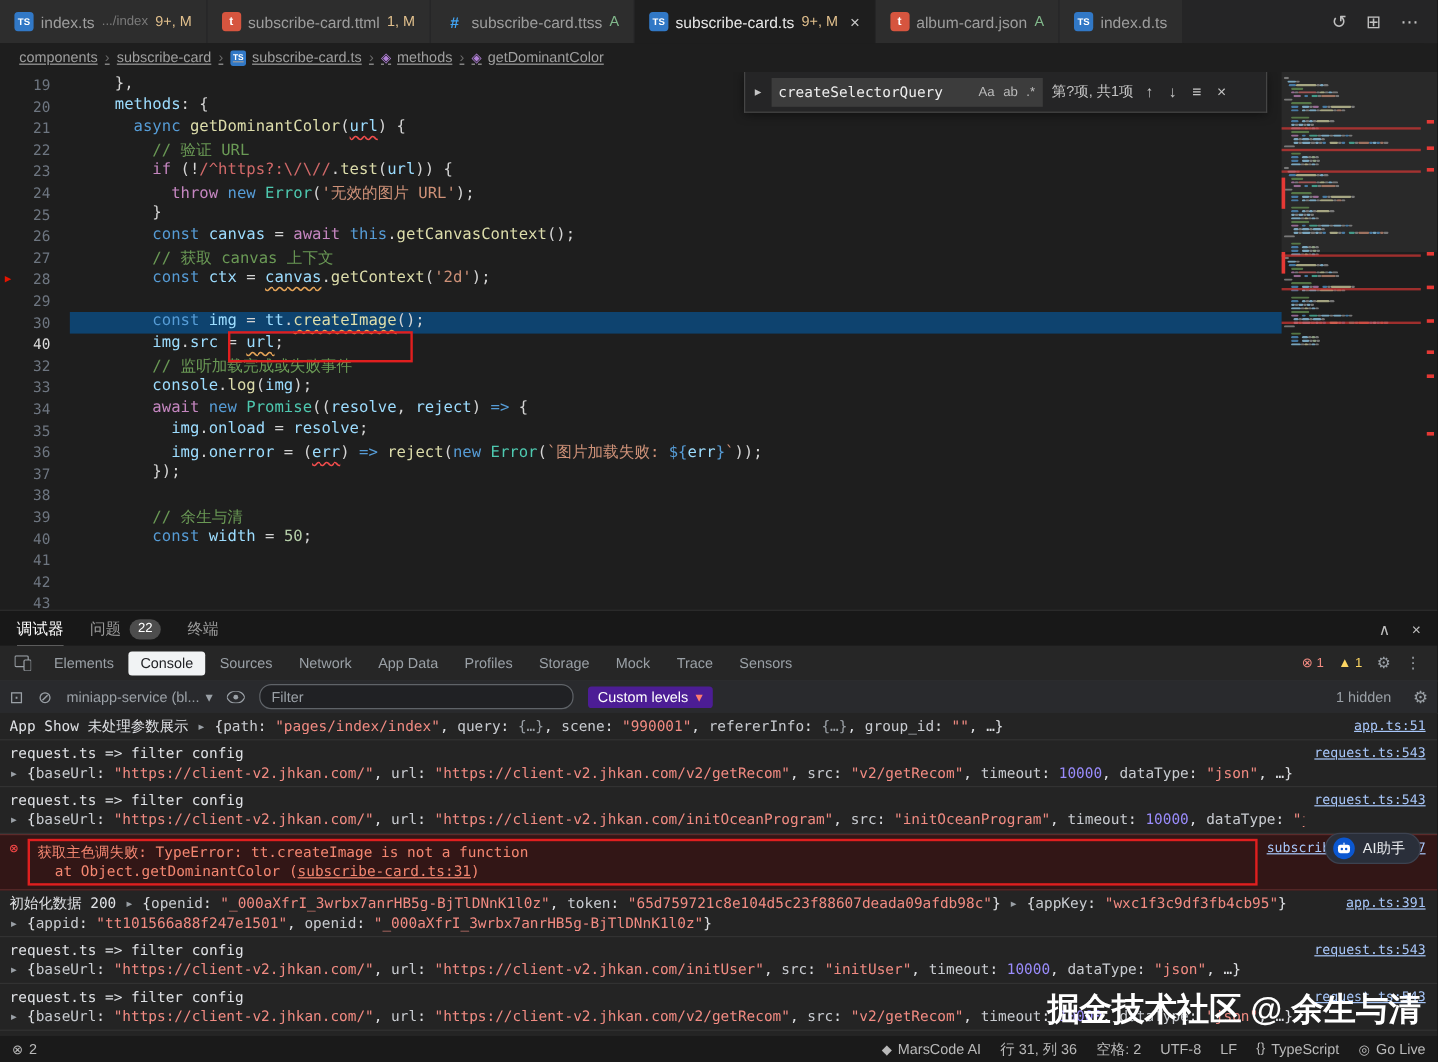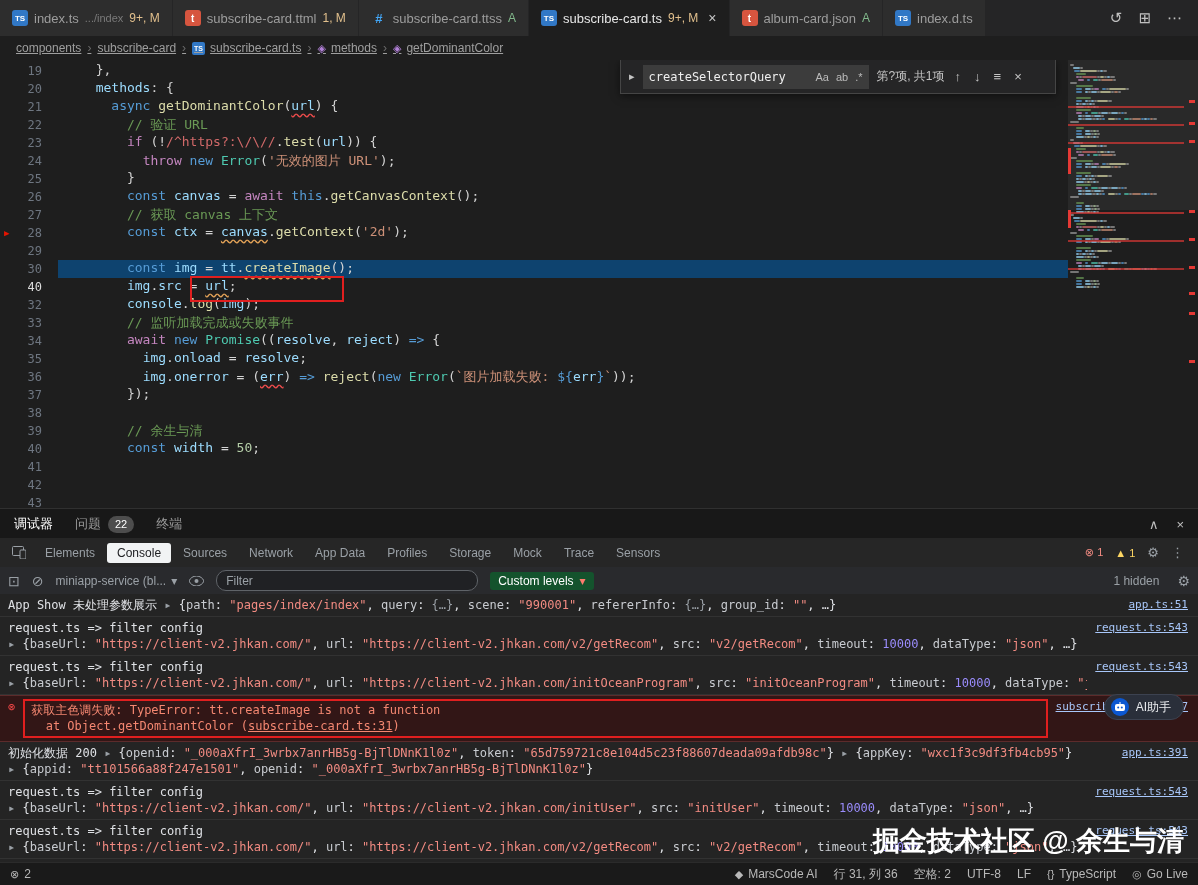--- a/index.html
+++ b/index.html
@@ -82,21 +82,21 @@
   .dev-right{margin-left:auto;display:flex;gap:12px;align-items:center;padding-right:10px;}
   .bdg-err{color:#f28b82;font-size:11px;}
   .bdg-warn{color:#fdd663;font-size:11px;}
   .dev-right .ic{color:#9aa0a6;cursor:pointer;font-size:13px;}
 
   
   .contoolbar{position:absolute;top:567px;left:0;right:0;height:27px;background:#292a2d;border-bottom:1px solid #3a3a3a;display:flex;align-items:center;gap:12px;padding:0 8px;font-size:12px;color:#9aa0a6;}
   .ct-icon{font-size:14px;cursor:pointer;color:#9aa0a6;display:flex;align-items:center;}
   .ct-dd{display:flex;align-items:center;gap:5px;cursor:pointer;white-space:nowrap;}
   .filter-input{width:242px;height:19px;background:#202124;border:1px solid #5f6368;border-radius:10px;color:#9aa0a6;padding:0 9px;font-size:12px;display:flex;align-items:center;cursor:text;}
-  .levels{background:#14532d;color:#ffffff;border-radius:3px;padding:2px 8px;display:flex;gap:6px;align-items:center;cursor:pointer;}
+  .levels{background:#4c1d95;color:#ffffff;border-radius:3px;padding:2px 8px;display:flex;gap:6px;align-items:center;cursor:pointer;}
   .levels .caret{color:#ff7b6e;}
   .hidden-count{margin-left:auto;color:#9aa0a6;padding-right:6px;}
 
   
   .console{position:absolute;top:594px;left:0;right:0;bottom:22px;background:#242424;font:12px "DejaVu Sans Mono",monospace;overflow:hidden;}
   .crow{display:flex;align-items:flex-start;padding:3px 10px 3px 8px;border-bottom:1px solid #323232;gap:8px;}
   .crow .content{flex:1;min-width:0;}
   .cline{line-height:16px;white-space:pre;overflow:hidden;}
   .srclink{color:#a8c7fa;text-decoration:underline;white-space:nowrap;font-size:11px;cursor:pointer;margin-top:1px;}
   .crow.error{background:#321616;border-top:1px solid #5c2b2b;border-bottom:1px solid #5c2b2b;color:#f48771;}
@@ -224,22 +224,22 @@
         <div class="code-line"><span class="t-pun">      </span><span class="t-cm">// 验证 URL</span></div>
         <div class="code-line"><span class="t-pun">      </span><span class="t-ctl">if</span><span class="t-pun"> (!</span><span class="t-rgx">/^https?:\/\//</span><span class="t-pun">.</span><span class="t-fn">test</span><span class="t-pun">(</span><span class="t-var">url</span><span class="t-pun">)) {</span></div>
         <div class="code-line"><span class="t-pun">        </span><span class="t-ctl">throw</span><span class="t-pun"> </span><span class="t-kw">new</span><span class="t-pun"> </span><span class="t-cls">Error</span><span class="t-pun">(</span><span class="t-str">'无效的图片 URL'</span><span class="t-pun">);</span></div>
         <div class="code-line"><span class="t-pun">      }</span></div>
         <div class="code-line"><span class="t-pun">      </span><span class="t-kw">const</span><span class="t-pun"> </span><span class="t-var">canvas</span><span class="t-pun"> = </span><span class="t-ctl">await</span><span class="t-pun"> </span><span class="t-kw">this</span><span class="t-pun">.</span><span class="t-fn">getCanvasContext</span><span class="t-pun">();</span></div>
         <div class="code-line"><span class="t-pun">      </span><span class="t-cm">// 获取 canvas 上下文</span></div>
         <div class="code-line"><span class="t-pun">      </span><span class="t-kw">const</span><span class="t-pun"> </span><span class="t-var">ctx</span><span class="t-pun"> = </span><span class="t-var sq-o">canvas</span><span class="t-pun">.</span><span class="t-fn">getContext</span><span class="t-pun">(</span><span class="t-str">'2d'</span><span class="t-pun">);</span></div>
         <div class="code-line"></div>
         <div class="code-line cur"><span class="t-pun">      </span><span class="t-kw">const</span><span class="t-pun"> </span><span class="t-var">img</span><span class="t-pun"> = </span><span class="t-var">tt</span><span class="t-pun">.</span><span class="t-fn sq-o">createImage</span><span class="t-pun">();</span></div>
         <div class="code-line"><span class="t-pun">      </span><span class="t-var">img</span><span class="t-pun">.</span><span class="t-var">src</span><span class="t-pun"> = </span><span class="t-var sq-o">url</span><span class="t-pun">;</span></div>
+        <div class="code-line"><span class="t-pun">      </span><span class="t-cm">// 监听加载完成或失败事件</span></div>
         <div class="code-line"><span class="t-pun">      </span><span class="t-var">console</span><span class="t-pun">.</span><span class="t-fn">log</span><span class="t-pun">(</span><span class="t-var">img</span><span class="t-pun">);</span></div>
-        <div class="code-line"><span class="t-pun">      </span><span class="t-cm">// 监听加载完成或失败事件</span></div>
         <div class="code-line"><span class="t-pun">      </span><span class="t-ctl">await</span><span class="t-pun"> </span><span class="t-kw">new</span><span class="t-pun"> </span><span class="t-cls">Promise</span><span class="t-pun">((</span><span class="t-var">resolve</span><span class="t-pun">, </span><span class="t-var">reject</span><span class="t-pun">) </span><span class="t-kw">=&gt;</span><span class="t-pun"> {</span></div>
         <div class="code-line"><span class="t-pun">        </span><span class="t-var">img</span><span class="t-pun">.</span><span class="t-var">onload</span><span class="t-pun"> = </span><span class="t-var">resolve</span><span class="t-pun">;</span></div>
         <div class="code-line"><span class="t-pun">        </span><span class="t-var">img</span><span class="t-pun">.</span><span class="t-var">onerror</span><span class="t-pun"> = (</span><span class="t-var sq-r">err</span><span class="t-pun">) </span><span class="t-kw">=&gt;</span><span class="t-pun"> </span><span class="t-fn">reject</span><span class="t-pun">(</span><span class="t-kw">new</span><span class="t-pun"> </span><span class="t-cls">Error</span><span class="t-pun">(</span><span class="t-str">`图片加载失败: </span><span class="t-kw">${</span><span class="t-var">err</span><span class="t-kw">}</span><span class="t-str">`</span><span class="t-pun">));</span></div>
         <div class="code-line"><span class="t-pun">      });</span></div>
         <div class="code-line"></div>
         <div class="code-line"><span class="t-pun">      </span><span class="t-cm">// 余生与清</span></div>
         <div class="code-line"><span class="t-pun">      </span><span class="t-kw">const</span><span class="t-pun"> </span><span class="t-var">width</span><span class="t-pun"> = </span><span class="t-num">50</span><span class="t-pun">;</span></div>
       </div>
     <div class="minimap-wrap">
       <div class="mm-view"></div>

